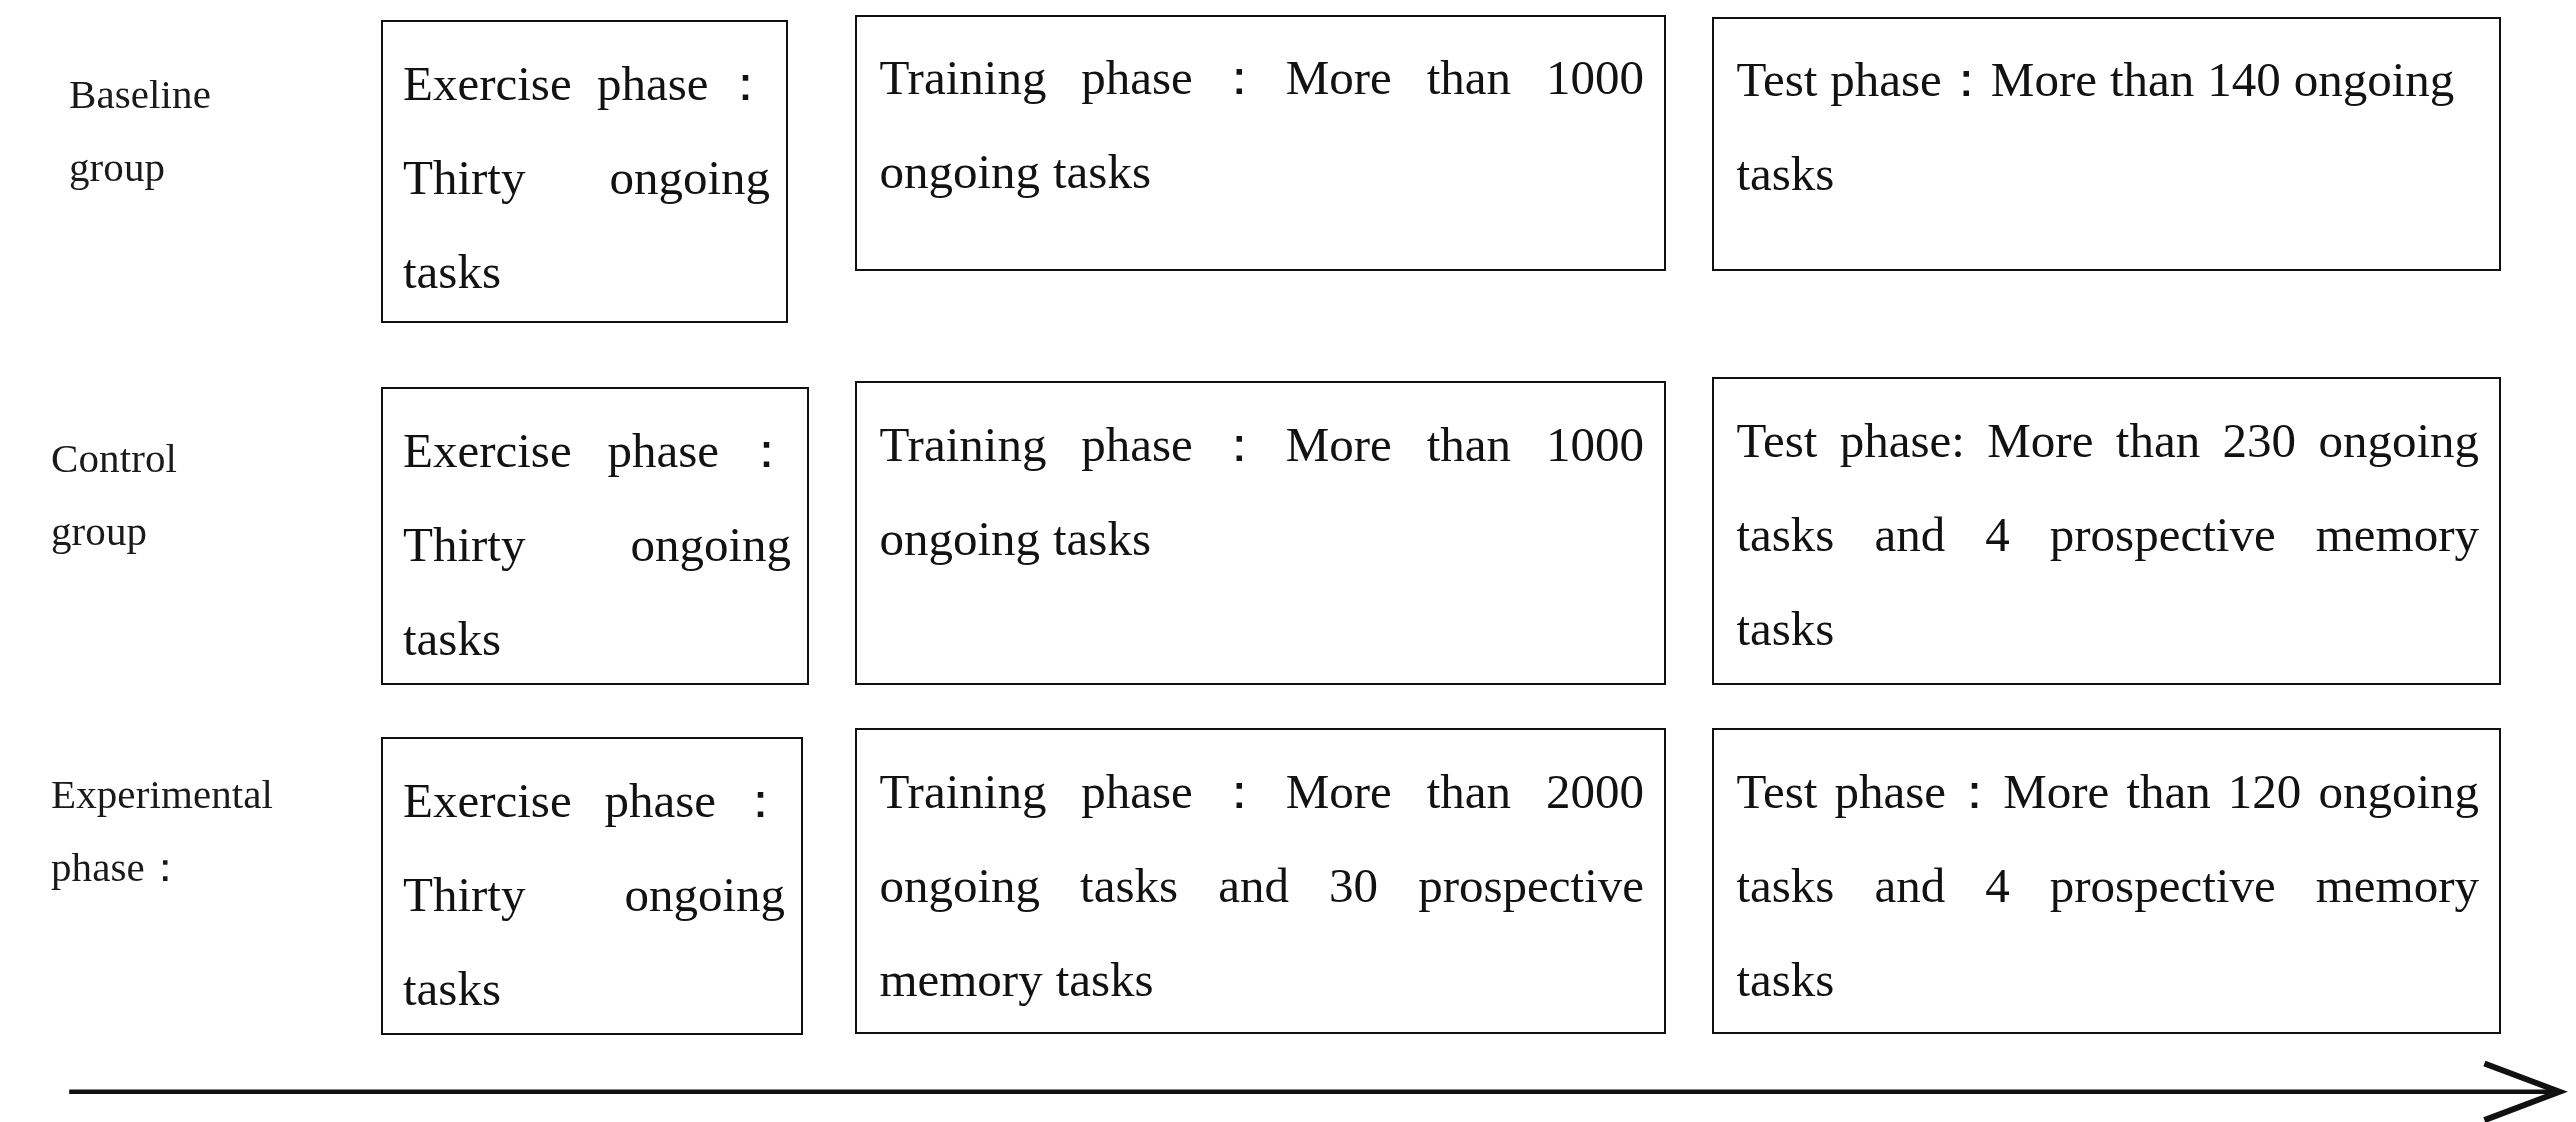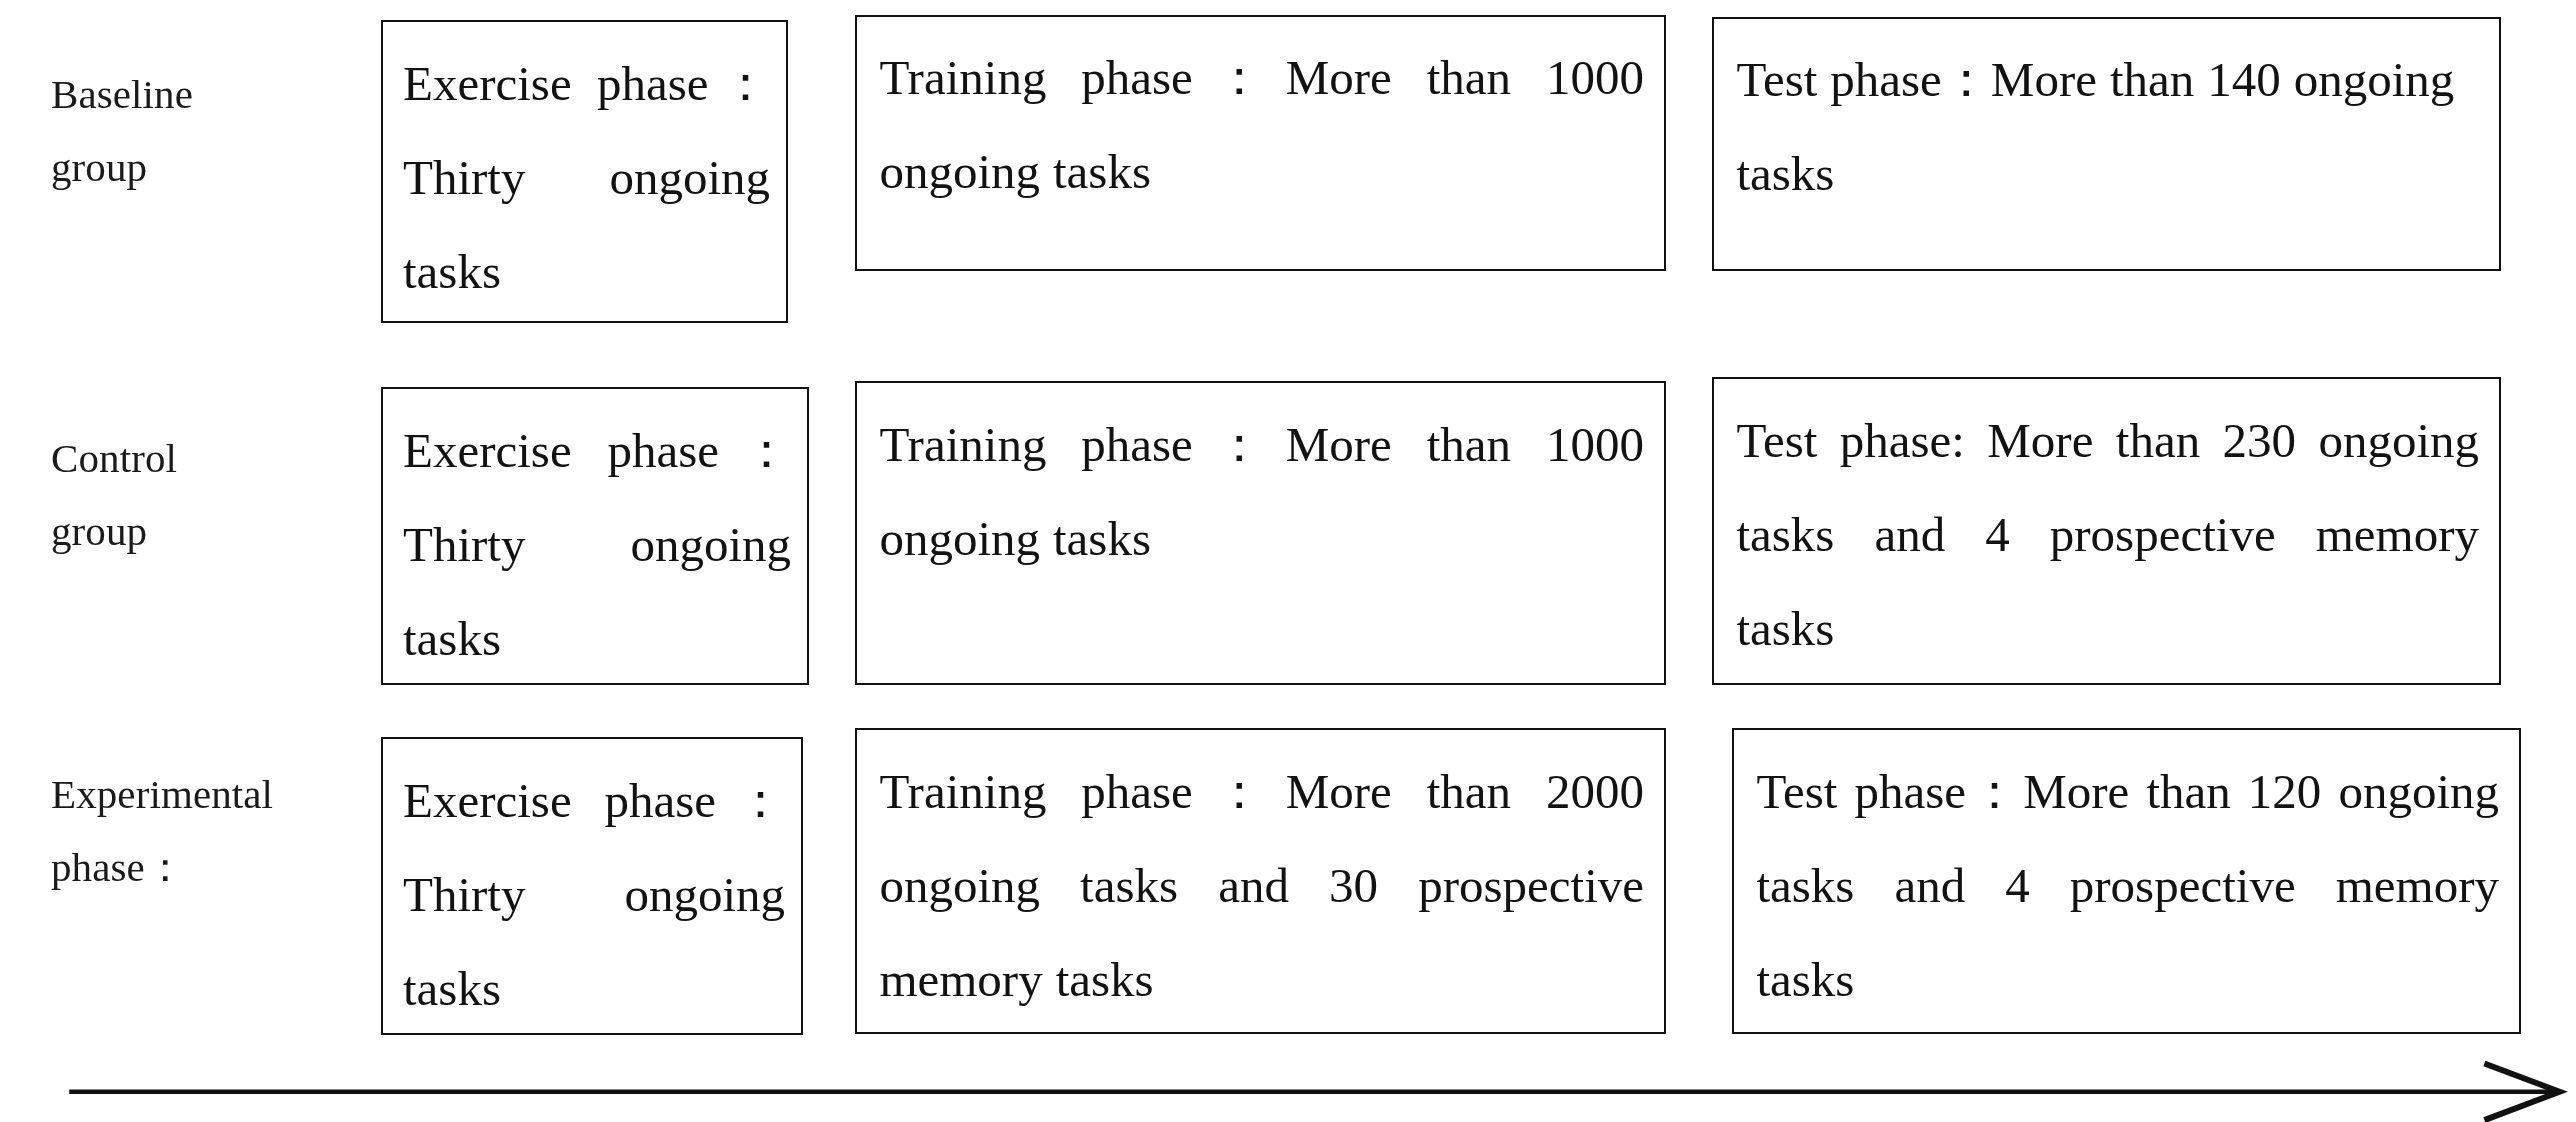--- a/index.html
+++ b/index.html
@@ -66,21 +66,21 @@
     top: 1054px;
     width: 2576px;
     height: 69px;
   }
 </style>
 </head>
 <body>
 
 <div id="canvas">
 
-  <div class="row-label" style="left:51px; top:58px; width:303px;">Baseline
+  <div class="row-label" style="left:69px; top:58px; width:303px;">Baseline
 group</div>
 
   <div class="phase-box col-1" style="left:381px; top:20px; width:407px; height:303px;">
     <div class="phase-text">Exercise phase：Thirty ongoing tasks</div>
   </div>
 
   <div class="phase-box col-2" style="left:855px; top:14.5px; width:811px; height:256px;">
     <div class="phase-text">Training phase：More than 1000 ongoing tasks</div>
   </div>
 
@@ -107,21 +107,21 @@
 phase：</div>
 
   <div class="phase-box col-1" style="left:381px; top:737px; width:422px; height:298px;">
     <div class="phase-text">Exercise phase：Thirty ongoing tasks</div>
   </div>
 
   <div class="phase-box col-2" style="left:855px; top:728px; width:811px; height:306px;">
     <div class="phase-text">Training phase：More than 2000 ongoing tasks and 30 prospective memory tasks</div>
   </div>
 
-  <div class="phase-box col-3" style="left:1712px; top:728px; width:789px; height:306px;margin-left:20px;">
+  <div class="phase-box col-3" style="left:1712px; top:728px; width:789px; height:306px;">
     <div class="phase-text">Test phase：More than 120 ongoing tasks and 4 prospective memory tasks</div>
   </div>
 
   <svg id="timeline-arrow" viewBox="0 0 3909 104">
     <line x1="105" y1="57" x2="3880" y2="57" stroke="#111111" stroke-width="7"></line>
     <polyline points="3770,14 3884,57 3770,100" fill="none" stroke="#111111" stroke-width="9" stroke-linecap="butt" stroke-linejoin="miter"></polyline>
   </svg>
 
 </div>
 

